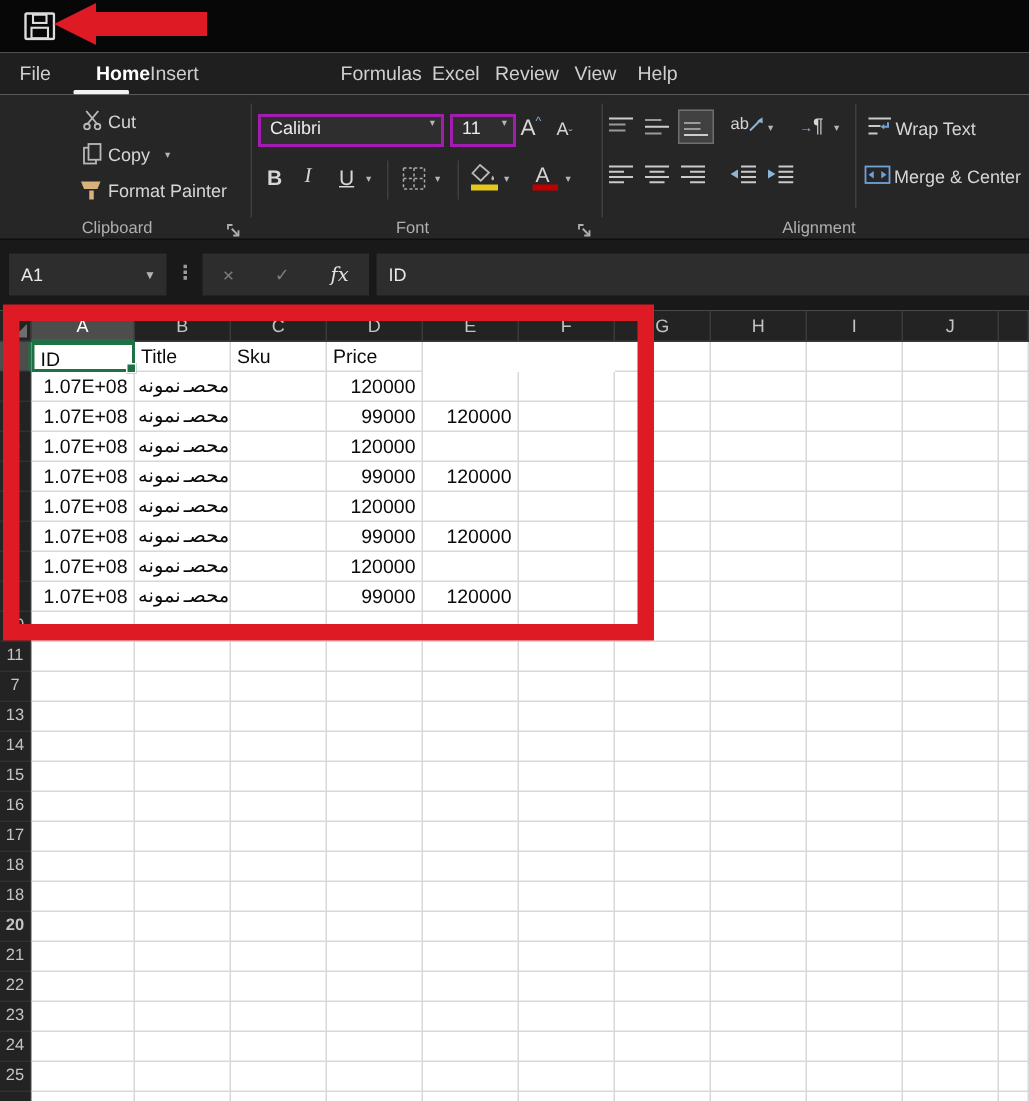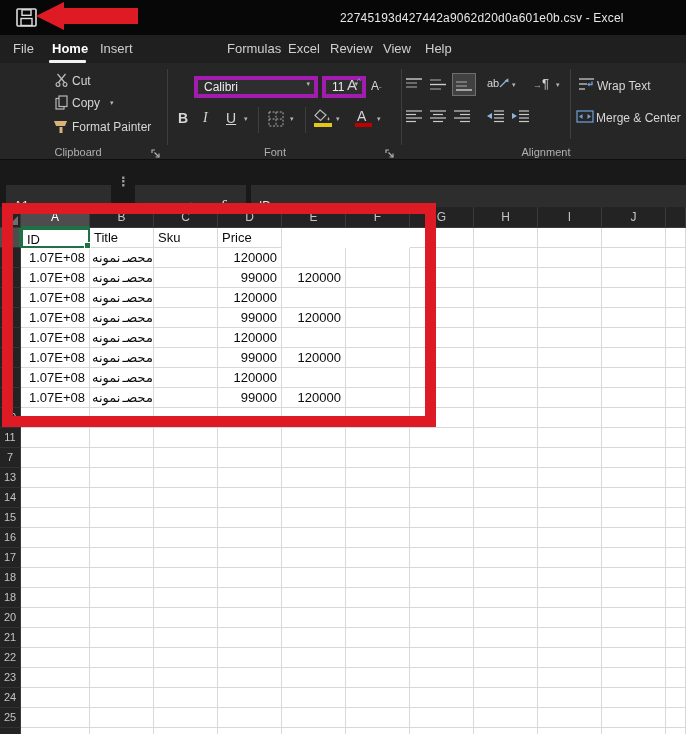--- a/index.html
+++ b/index.html
@@ -18,31 +18,31 @@
   .tab{position:absolute;top:0;height:28px;line-height:28px;font-size:13px;color:#cfcfcf;white-space:nowrap;cursor:default;}
   .tab.active{color:#fff;font-weight:700;}
   .tab-underline{position:absolute;left:49px;top:25px;width:37px;height:3px;background:#f2f2f2;border-radius:1px;}
   
   .ribbon{position:absolute;left:0;top:63px;width:686px;height:97px;background:#262626;border-bottom:1px solid #0e0e0e;box-sizing:border-box;}
   .vsep{position:absolute;top:6px;height:76px;width:1px;background:#3e3e3e;}
   .vsep.short{top:44px;height:26px;}
   .grouplabel{position:absolute;top:83px;font-size:11px;color:#b0b0b0;text-align:center;}
   .rlabel{font-size:12px;color:#d6d6d6;white-space:nowrap;}
   .chev{color:#b5b5b5;font-size:7px;}
-  .combo{position:absolute;height:22px;background:#2e2e2e;border:4px solid #a21caf;box-sizing:border-box;
-         display:flex;align-items:flex-start;font-size:12px;color:#ececec;padding-left:6px;margin-left:22px;}
+  .combo{position:absolute;height:22px;background:#2e2e2e;border:2px solid #a21caf;box-sizing:border-box;
+         display:flex;align-items:flex-start;font-size:12px;color:#ececec;padding-left:6px;}
   .combo .chev{margin-left:auto;margin-right:4px;}
   .launcher{position:absolute;width:12px;height:12px;}
   .txtbtn{color:#d6d6d6;}
   .yellowbar{position:absolute;height:4px;background:#e3c71b;}
   .redbar{position:absolute;height:4px;background:#c00000;}
   .selbox{position:absolute;background:#414141;border:1px solid #6e6e6e;box-sizing:border-box;}
   
   .fbar{position:absolute;left:0;top:160px;width:686px;height:47px;background:#191919;}
-  .fbox{position:absolute;top:9px;height:28px;background:#2d2d2d;display:flex;align-items:flex-end;box-sizing:border-box;margin-top:16px;}
+  .fbox{position:absolute;top:9px;height:28px;background:#2d2d2d;display:flex;align-items:center;box-sizing:border-box;}
   .fx{font-family:"DejaVu Serif","Liberation Serif",serif;font-style:italic;color:#e0e0e0;font-size:13px;}
   
   .sheet{position:absolute;left:0;top:207px;width:686px;height:527px;background:#232323;overflow:hidden;}
   .cells-bg{position:absolute;left:21px;top:21px;width:665px;height:506px;background:#fff;}
   .colhdr{position:absolute;top:0;height:21px;background:#232323;border-right:1px solid #3a3a3a;border-bottom:1px solid #3a3a3a;
           box-sizing:border-box;color:#c4c4c4;font-size:12px;text-align:center;line-height:20px;cursor:default;}
   .colhdr.sel{background:#4d4d4d;color:#fff;border-bottom:2px solid #1f7145;}
   .rowhdr{position:absolute;left:0;width:21px;background:#232323;border-right:1px solid #3a3a3a;border-bottom:1px solid #313131;
           box-sizing:border-box;color:#c4c4c4;font-size:11px;text-align:center;cursor:default;}
   .rowhdr.sel{background:#4d4d4d;color:#fff;border-right:2px solid #1f7145;}
@@ -68,29 +68,28 @@
 
   <div class="titlebar">
     <svg class="abs" style="left:16px;top:8px;" width="21" height="19" viewBox="0 0 21 19">
       <rect x="1" y="1" width="19" height="17" rx="1" fill="none" stroke="#dcdcdc" stroke-width="1.6"></rect>
       <rect x="6" y="1.8" width="9" height="5.5" fill="none" stroke="#dcdcdc" stroke-width="1.4"></rect>
       <rect x="5" y="10.5" width="11" height="7" fill="none" stroke="#dcdcdc" stroke-width="1.4"></rect>
     </svg>
     <span class="qat-chevron">
       <span class="bar"></span><span class="chev">⌄</span>
     </span>
-    <div class="title-text">22745193d427442a9062d20d0a601e0b.csv - Excel</div>
     <svg class="ann-arrow" width="106" height="33" viewBox="0 0 106 33">
       <polygon points="2,16 30,2 30,8 104,8 104,24 30,24 30,30" fill="#de1b24"></polygon>
     </svg>
   </div>
 
   <div class="tabbar">
     <span class="tab" style="left:13px">File</span>
-    <span class="tab active" style="left:52px">Home</span>
+    <span class="tab active" style="left:64px">Home</span>
     <span class="tab" style="left:100px">Insert</span>
     <span class="tab" style="left:227px">Formulas</span>
     <span class="tab" style="left:288px">Excel</span>
     <span class="tab" style="left:330px">Review</span>
     <span class="tab" style="left:383px">View</span>
     <span class="tab" style="left:425px">Help</span>
     <div class="tab-underline"></div>
   </div>
 
   <div class="ribbon">
@@ -515,21 +514,21 @@
       <div class="cell" style="left: 90px; top: 381px; width: 64px;"></div>
       <div class="cell" style="left: 154px; top: 381px; width: 64px;"></div>
       <div class="cell" style="left: 218px; top: 381px; width: 64px;"></div>
       <div class="cell" style="left: 282px; top: 381px; width: 64px;"></div>
       <div class="cell" style="left: 346px; top: 381px; width: 64px;"></div>
       <div class="cell" style="left: 410px; top: 381px; width: 64px;"></div>
       <div class="cell" style="left: 474px; top: 381px; width: 64px;"></div>
       <div class="cell" style="left: 538px; top: 381px; width: 64px;"></div>
       <div class="cell" style="left: 602px; top: 381px; width: 64px;"></div>
       <div class="cell" style="left: 666px; top: 381px; width: 20px;"></div>
-      <div class="rowhdr" style="top: 401px; height: 20px; line-height: 19px;">20</div>
+      <div class="rowhdr" style="top: 401px; height: 20px; line-height: 19px; font-weight: bold;">20</div>
       <div class="cell" style="left: 21px; top: 401px; width: 69px;"></div>
       <div class="cell" style="left: 90px; top: 401px; width: 64px;"></div>
       <div class="cell" style="left: 154px; top: 401px; width: 64px;"></div>
       <div class="cell" style="left: 218px; top: 401px; width: 64px;"></div>
       <div class="cell" style="left: 282px; top: 401px; width: 64px;"></div>
       <div class="cell" style="left: 346px; top: 401px; width: 64px;"></div>
       <div class="cell" style="left: 410px; top: 401px; width: 64px;"></div>
       <div class="cell" style="left: 474px; top: 401px; width: 64px;"></div>
       <div class="cell" style="left: 538px; top: 401px; width: 64px;"></div>
       <div class="cell" style="left: 602px; top: 401px; width: 64px;"></div>

